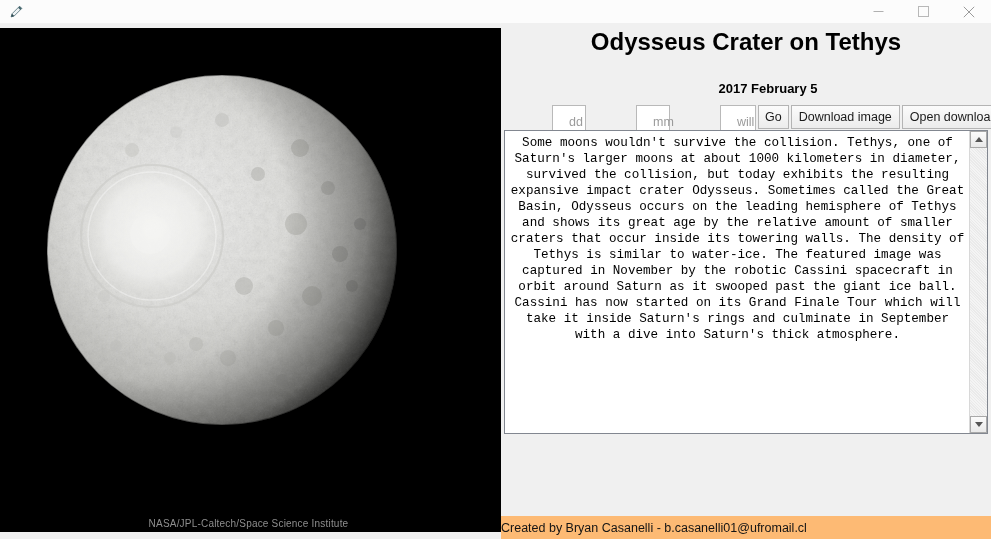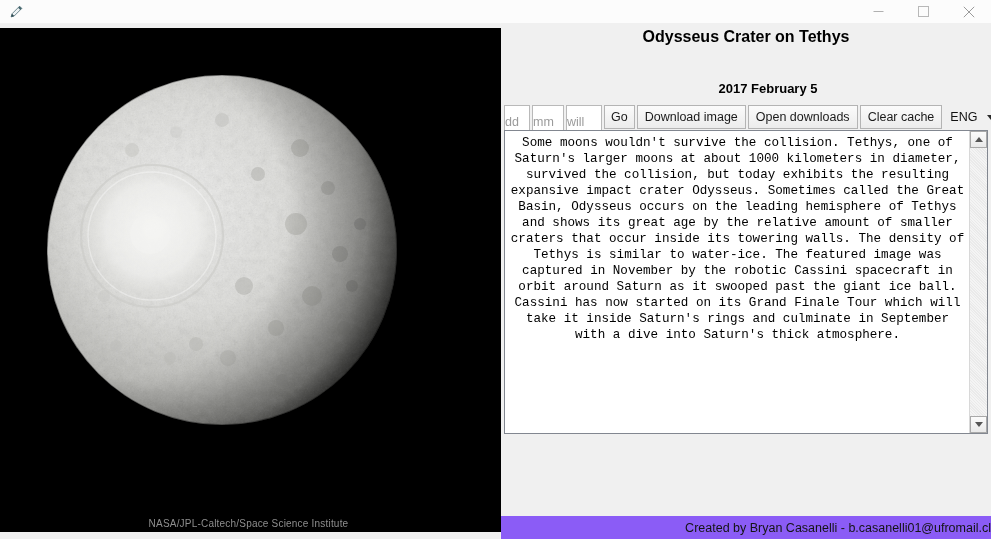--- a/index.html
+++ b/index.html
@@ -104,21 +104,21 @@
     width: 490px;
     height: 516px;
     background: #f0f0f0;
   }
 
   .apod-title {
     position: absolute;
     left: 0; top: 5px;
     width: 490px;
     text-align: center;
-    font-size: 16px;
+    font-size: 24px;
     font-weight: bold;
     color: #000000;
     white-space: nowrap;
   }
   .apod-date {
     position: absolute;
     left: 0; top: 58px;
     width: 534px;
     text-align: center;
     font-size: 13px;
@@ -137,24 +137,25 @@
     align-items: stretch;
     gap: 2px;
   }
   .tb-input {
     height: 33px;
     box-sizing: border-box;
     background: #ffffff;
     border: 1px solid #b9b9b9;
     display: flex;
     align-items: center;
-    padding: 0 0;
+    padding: 0 16px;
     font-family: "Liberation Sans", sans-serif;
     font-size: 12.5px;
     color: #9b9b9b;
+    margin-left: 48px;
   }
   .tb-input.dd { width: 26px; }
   .tb-input.mm { width: 32px; }
   .tb-input.yyyy { width: 36px; }
 
   .tb-btn {
     height: 24px;
     box-sizing: border-box;
     background: linear-gradient(#fbfbfb, #ececec);
     border: 1px solid #b4b4b4;
@@ -257,24 +258,24 @@
       repeating-linear-gradient(45deg, #f4f4f4 0 1px, #eaeaea 1px 2px);
   }
 
   
   .footer {
     position: absolute;
     left: 501px;
     top: 516px;
     width: 490px;
     height: 23px;
-    background: #8b5cf6;
-    display: flex;
-    align-items: center;
-    justify-content: flex-end;
+    background: #fdba74;
+    display: flex;
+    align-items: center;
+    justify-content: flex-start;
   }
   .footer-text {
     font-size: 12.5px;
     color: #141414;
     white-space: nowrap;
   }
 
   
   .bottom-strip {
     position: absolute;

